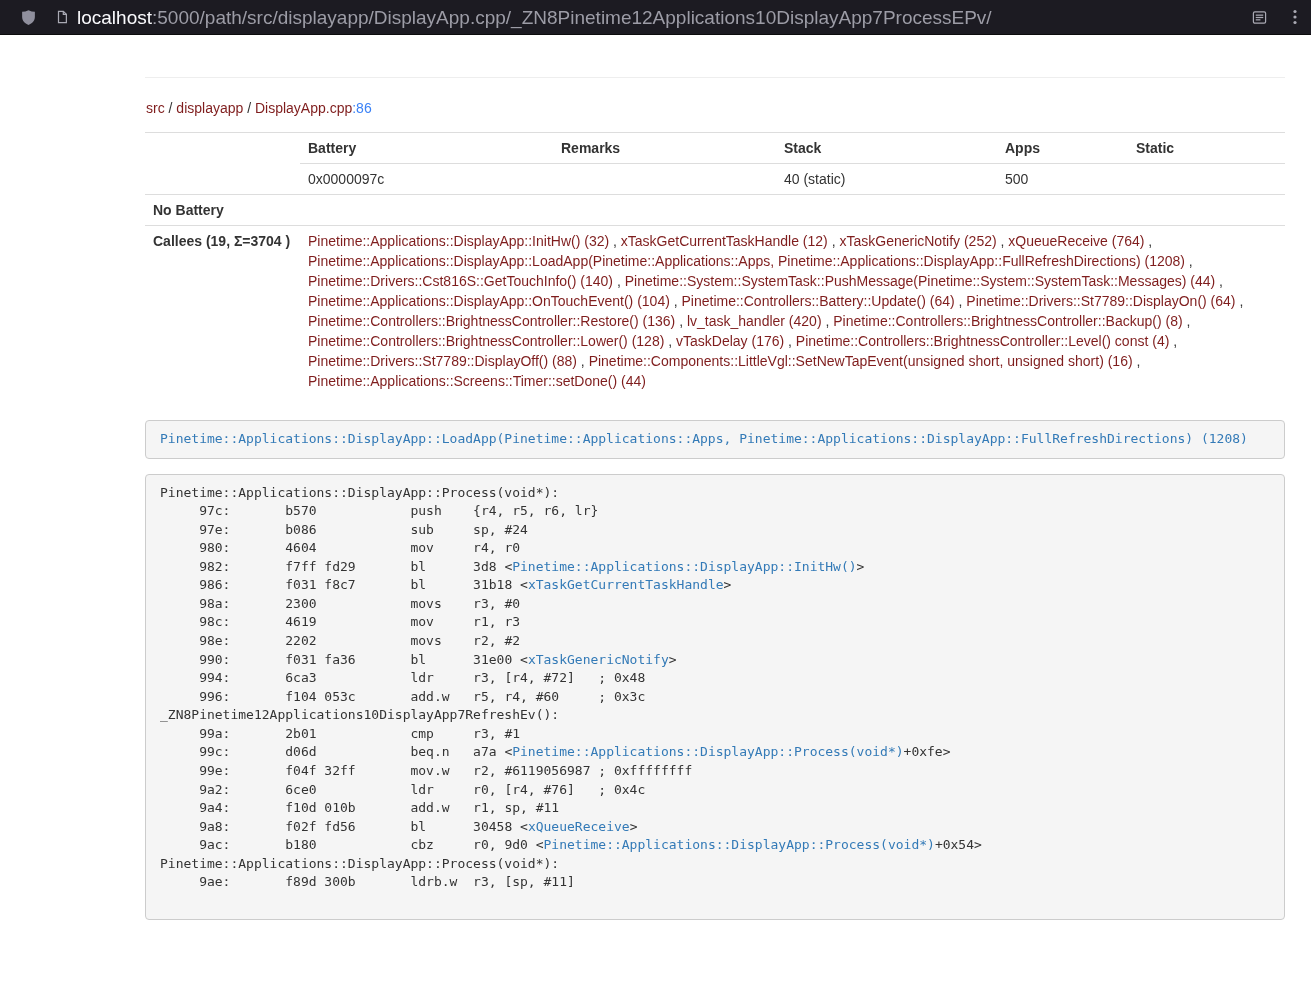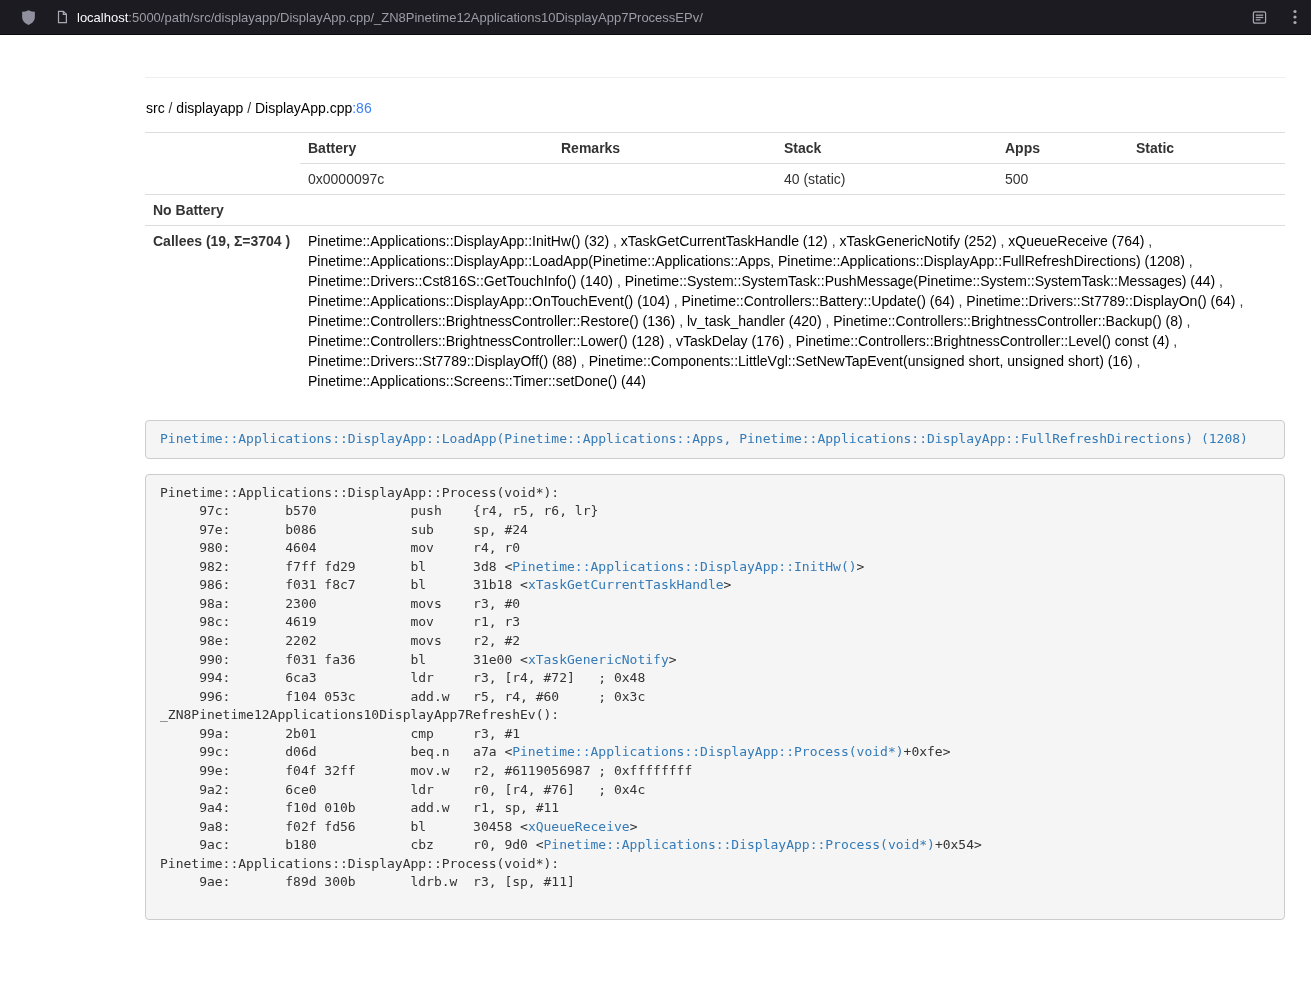--- a/index.html
+++ b/index.html
@@ -4,33 +4,33 @@
 <style>
   * { box-sizing: border-box; }
   html, body { margin: 0; padding: 0; }
   body {
     width: 1311px; height: 998px; overflow: hidden;
     background: #ffffff;
     font-family: "Liberation Sans", sans-serif;
     font-size: 14px; line-height: 1.42857;
     color: #333333;
   }
-  a { color: #000000; text-decoration: none; cursor: pointer; }
+  a { color: #7f1d1d; text-decoration: none; cursor: pointer; }
 
   
   .browser-bar {
     height: 35px; background: #1c1b22; border-bottom: 1px solid #0c0c0d;
     display: flex; align-items: center; padding: 0 14px 0 20px;
   }
   .tb-icon { display: inline-flex; align-items: center; justify-content: center; flex: 0 0 auto; }
   .tb-icon svg { display: block; }
   .shield-wrap { margin-right: 18px; }
   .pageicon-wrap { margin-right: 8px; }
   .url-bar {
-    font-size: 13px; color: #9c9ca6; white-space: nowrap; overflow: hidden;
+    font-size: 19px; color: #9c9ca6; white-space: nowrap; overflow: hidden;
     flex: 1 1 auto; line-height: 35px;
   }
   .url-host { color: #fbfbfe; }
   .tb-right { margin-left: auto; display: flex; align-items: center; gap: 26px; }
 
   
   .page { width: 1140px; margin-left: 145px; padding-top: 42px; }
 
   .navbar {
     height: 52px; background: #f8f8f8; border: 1px solid #e7e7e7; border-radius: 4px;

